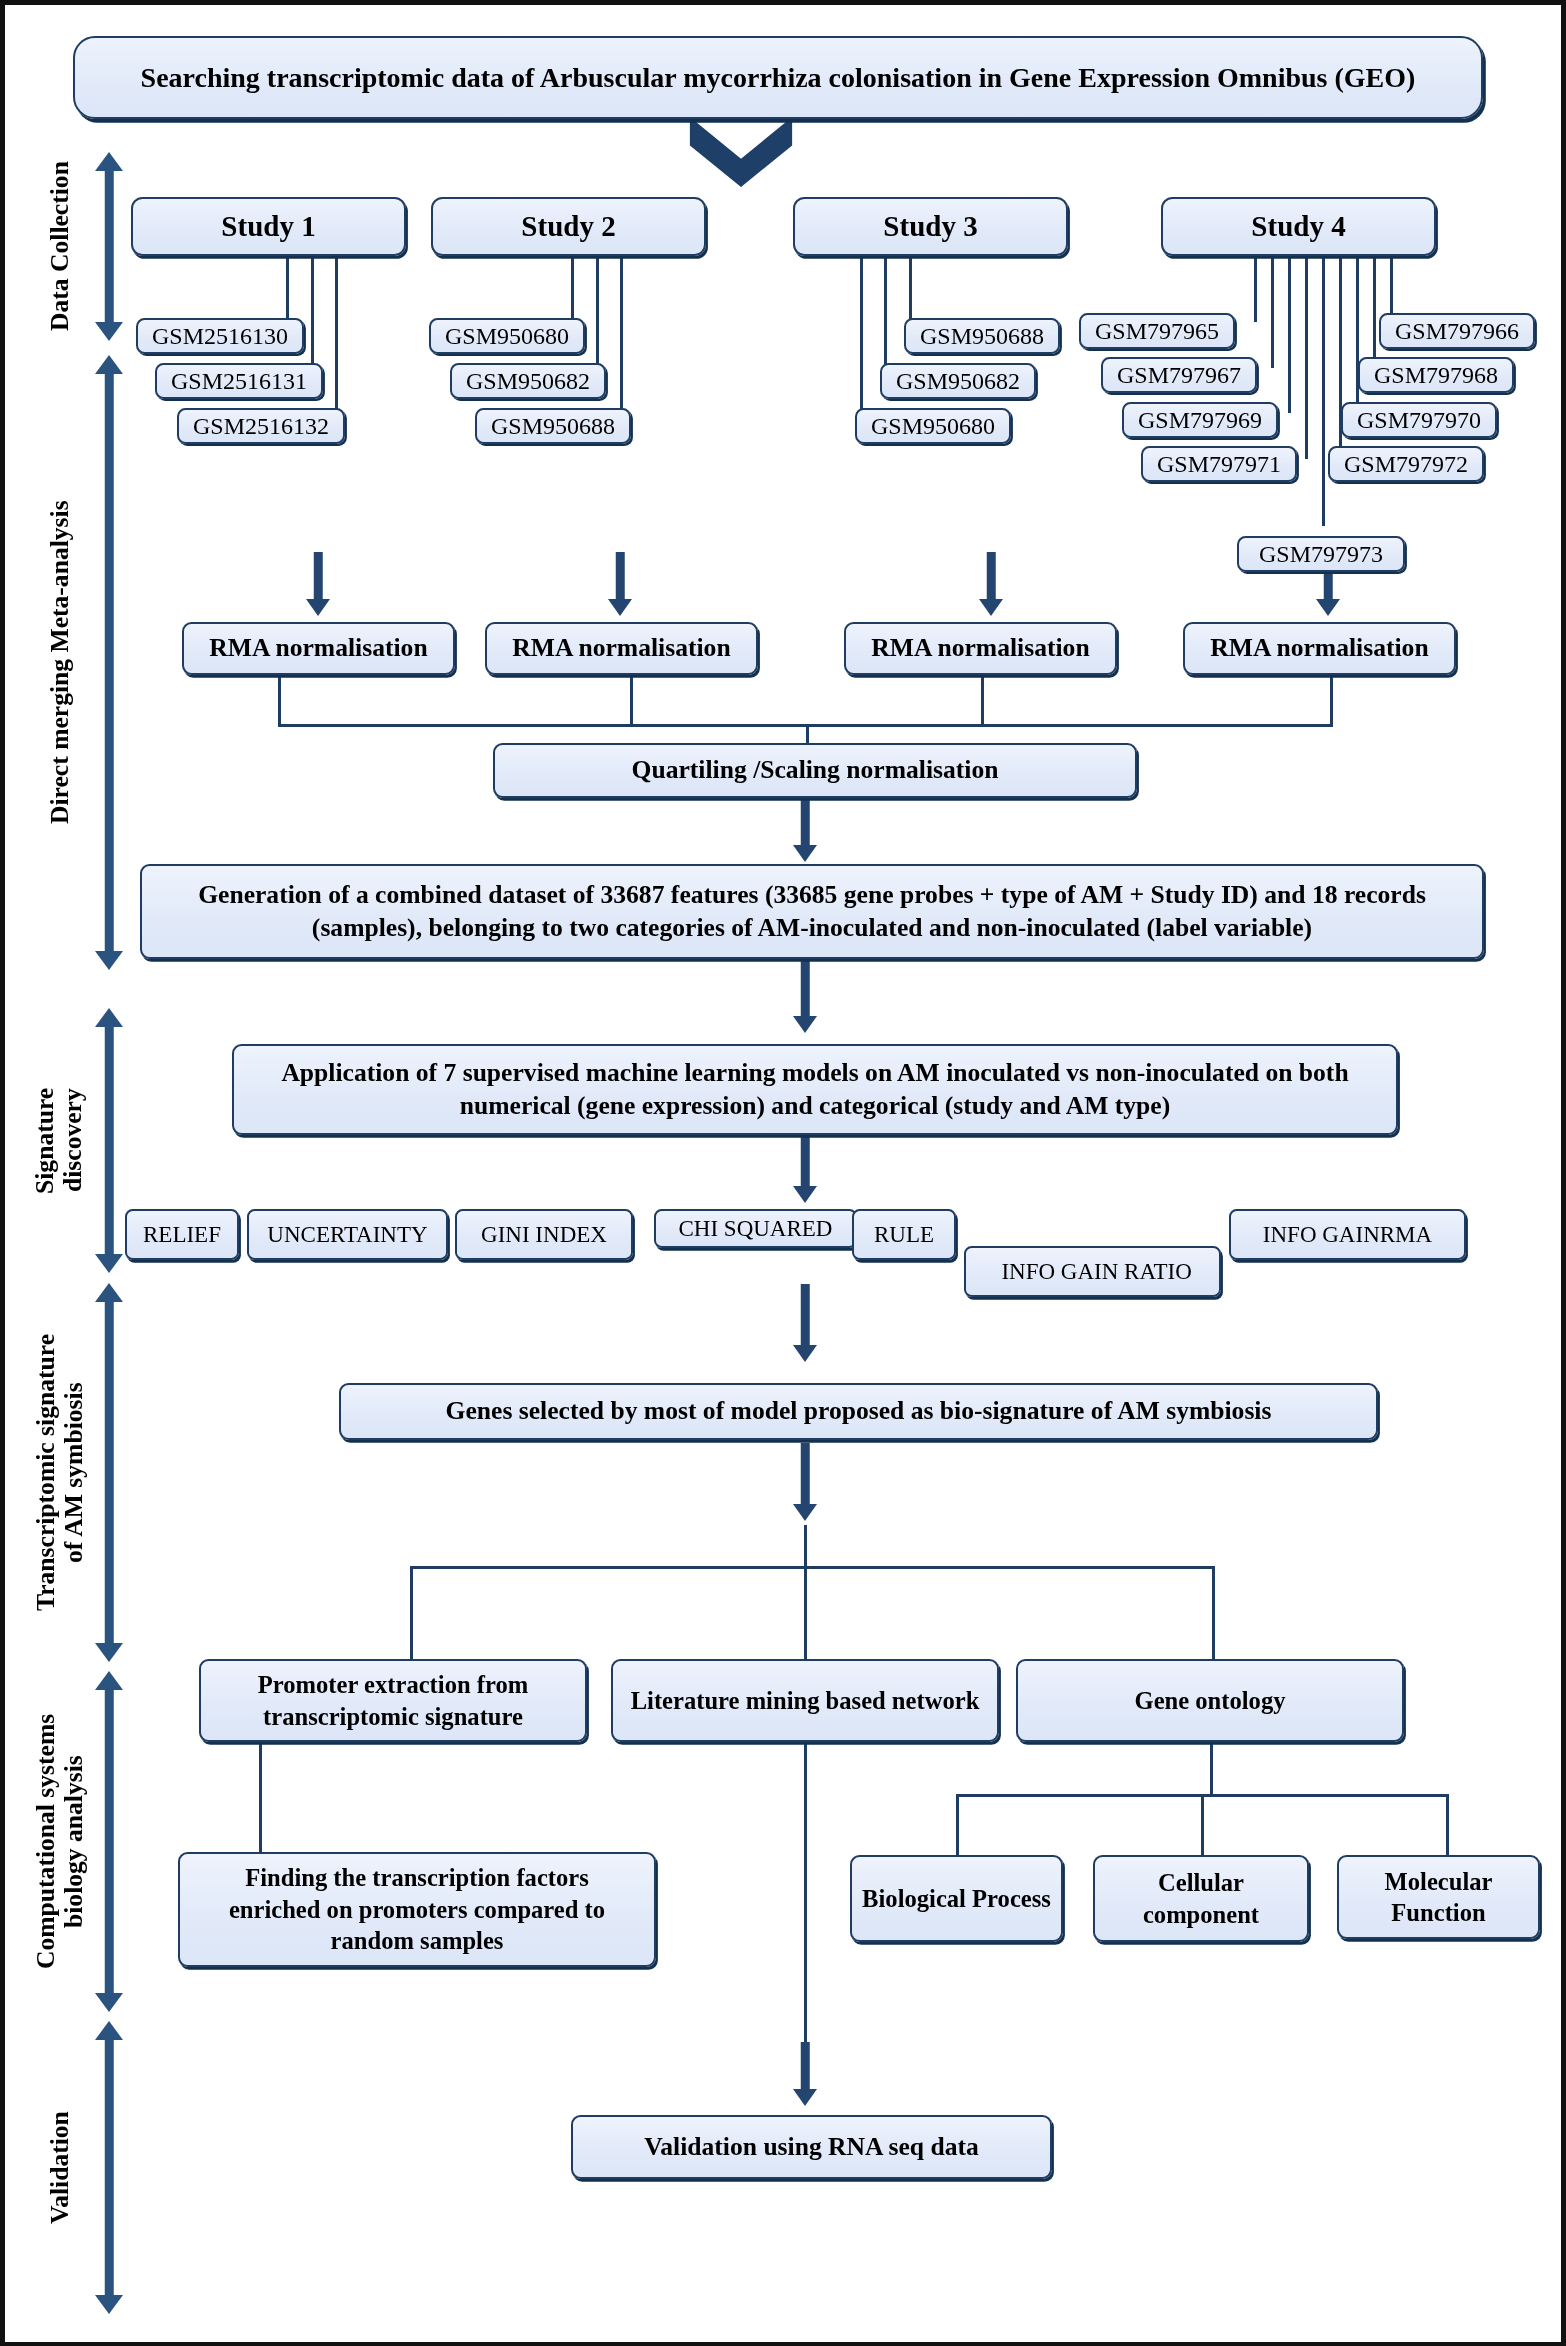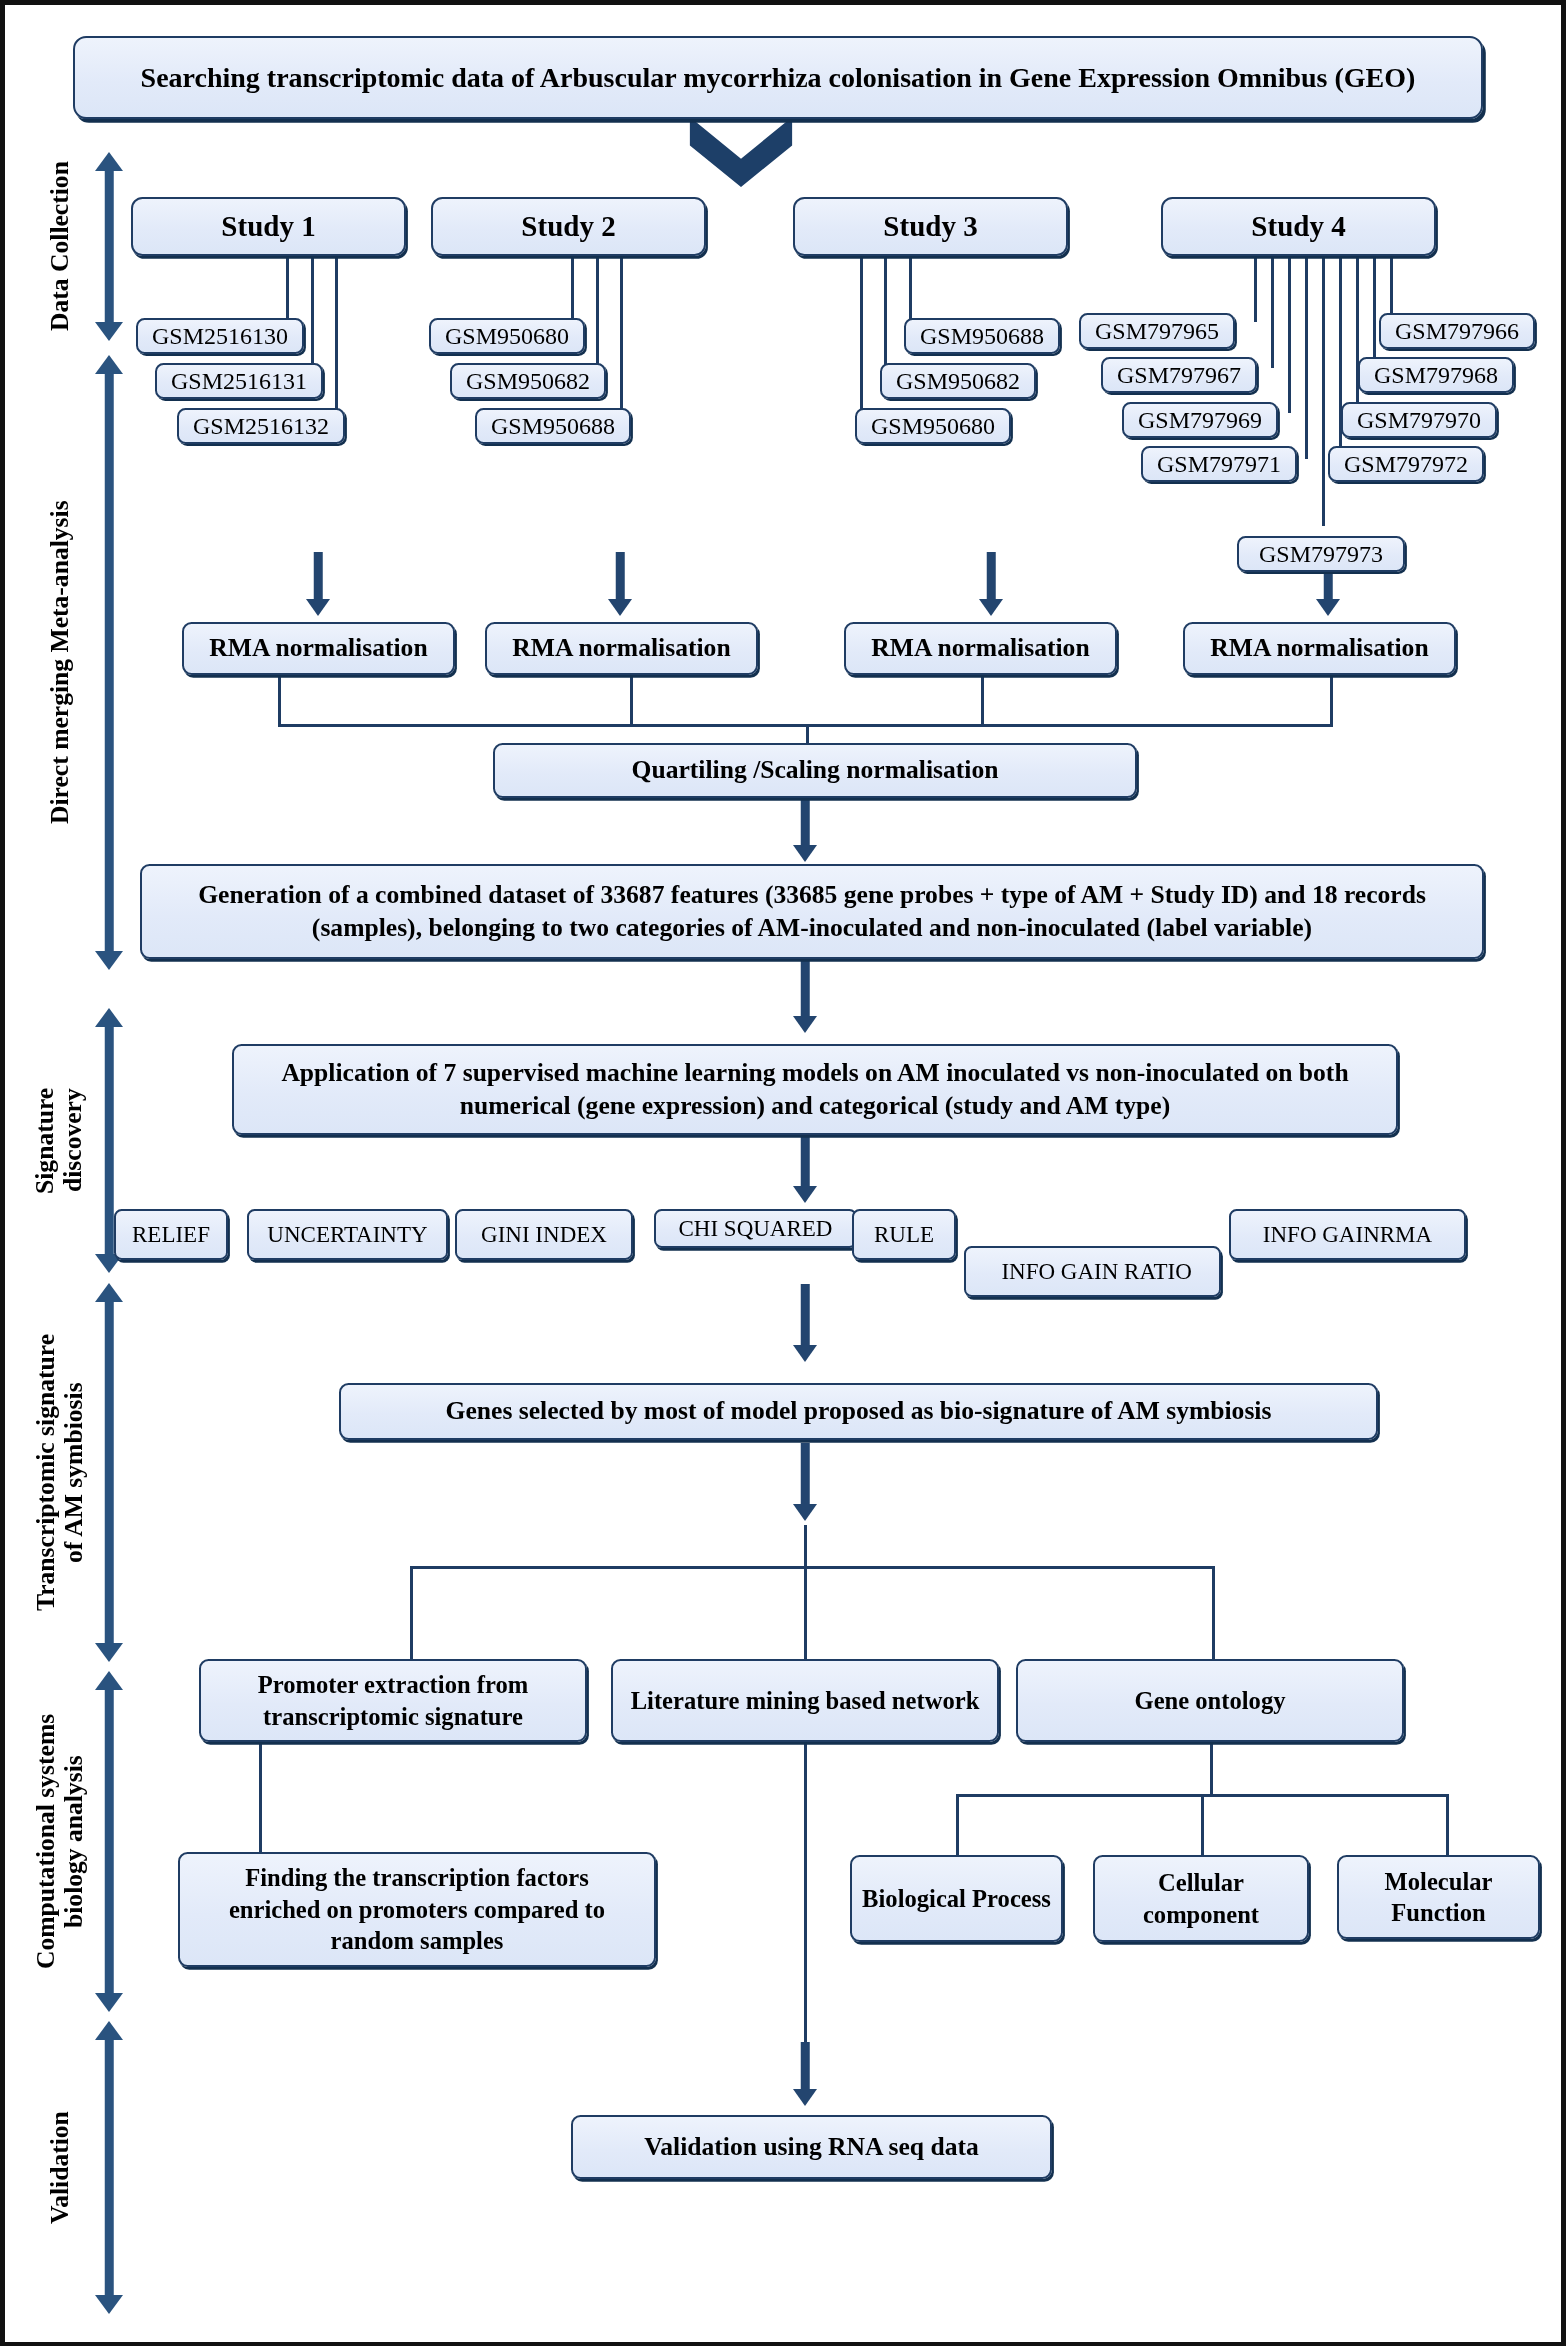--- a/index.html
+++ b/index.html
@@ -85,21 +85,21 @@
   }
   
   .chevron{position:absolute;z-index:2;}
 </style>
 </head>
 <body>
 
 <div id="page">
  <div id="canvas">
 
-  <div class="box title-box" style="left:68px;top:31px;width:1410px;height:83px;">Searching transcriptomic data of Arbuscular mycorrhiza colonisation in Gene Expression Omnibus (GEO)</div>
+  <div class="box title-box" style="left:68px;top:31px;width:1410px;height:83px;border-radius:22px;">Searching transcriptomic data of Arbuscular mycorrhiza colonisation in Gene Expression Omnibus (GEO)</div>
 
   <svg class="chevron" style="left:679px;top:112px;width:114px;height:71px;" viewBox="0 0 120 75">
     <polygon points="6,0 60,44 114,0 114,30 60,74 6,30" fill="#1d3f68"></polygon>
   </svg>
 
   <div class="dblarrow" style="left:90px;top:147px;height:189px;">
     <div class="up"></div>
         <div class="bar" style="top:17px;bottom:17px;"></div>
         <div class="dn"></div>
   </div>
@@ -237,21 +237,21 @@
         <div class="head" style="top:55px;"></div>
   </div>
 
   <div class="box big-text" style="left:227px;top:1039px;width:1166px;height:91px;padding:3.8px 21px;">Application of  7 supervised machine learning models on AM inoculated vs non-inoculated on both numerical (gene expression) and categorical (study and AM type)</div>
 
   <div class="arrow" style="left:788px;top:1132px;width:24.6px;height:66px;">
     <div class="shaft" style="height:49px;"></div>
         <div class="head" style="top:49px;"></div>
   </div>
 
-  <div class="box fs-chip" style="left:109px;top:1204px;width:114px;height:51px;">RELIEF</div>
+  <div class="box fs-chip" style="left:120px;top:1204px;width:114px;height:51px;">RELIEF</div>
   <div class="box fs-chip" style="left:242px;top:1204px;width:201px;height:51px;">UNCERTAINTY</div>
   <div class="box fs-chip" style="left:450px;top:1204px;width:178px;height:51px;">GINI INDEX</div>
   <div class="box fs-chip" style="left:636px;top:1204px;width:203px;height:39px;margin-left:13px;">CHI SQUARED</div>
   <div class="box fs-chip" style="left:847px;top:1204px;width:104px;height:51px;">RULE</div>
   <div class="box fs-chip" style="left:959px;top:1241px;width:257px;height:51px;padding-left:12px;">INFO GAIN RATIO</div>
   <div class="box fs-chip" style="left:1224px;top:1204px;width:237px;height:51px;">INFO GAINRMA</div>
 
   <div class="arrow" style="left:788px;top:1279px;width:24.6px;height:80px;">
     <div class="shaft" style="height:61px;"></div>
         <div class="head" style="top:61px;"></div>

